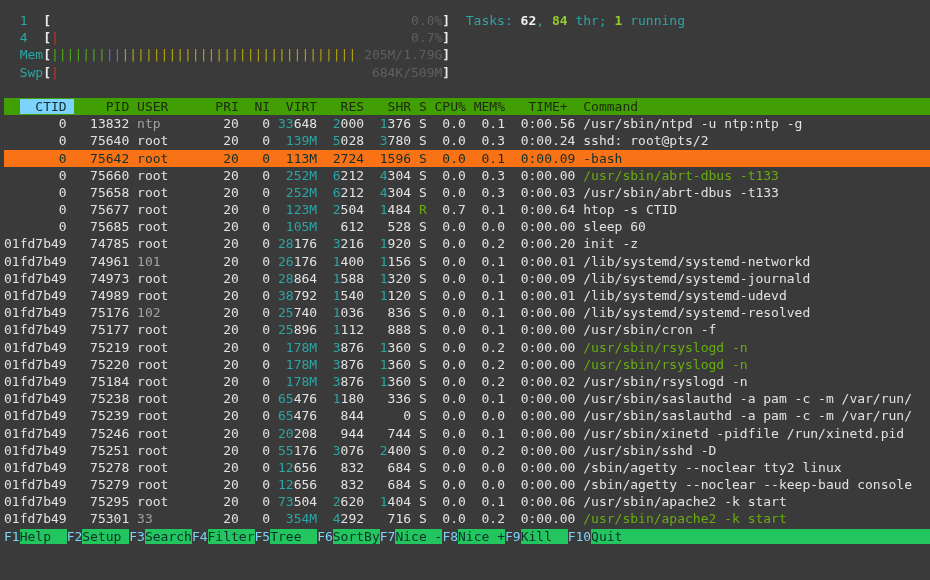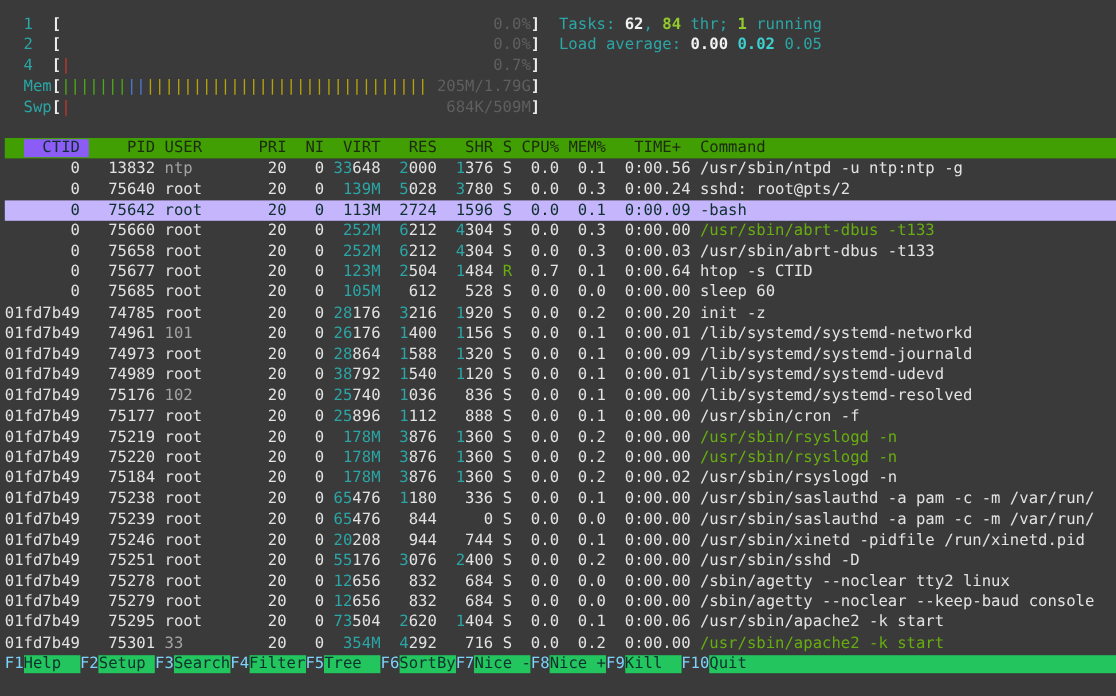--- a/index.html
+++ b/index.html
@@ -4,22 +4,22 @@
 <style>
   html,body{margin:0;padding:0}
   body{
     width:930px;height:580px;overflow:hidden;box-sizing:border-box;
     background:#3a3a3a;color:#e2e2e2;
     font-family:"DejaVu Sans Mono",monospace;font-size:13px;line-height:17.2px;
     padding:12px 0 0 4px;
   }
   .line{white-space:pre;height:17.2px}
   .thead{background:#419e03;color:#1d2b10}
-  .thead .sortcol{background:#8b5cf6;color:#0f302e}
-  .sel{background:#c4b5fd;color:#0f302e}
+  .thead .sortcol{background:#7dd3fc;color:#0f302e}
+  .sel{background:#f97316;color:#0f302e}
   .c{color:#2ba5a5}
   .cb{color:#3ecfcf;font-weight:700}
   .wb{color:#f2f2f2;font-weight:700}
   .gb{color:#93ca2c;font-weight:700}
   .g{color:#68ad10}
   .dim{color:#a3a3a3}
   .mtr{color:#5f5f5f}
   .num{color:#2ba5a5}
   .brk{color:#ececec;font-weight:700}
   .bar-red{color:#c0392b}
@@ -27,21 +27,20 @@
   .bar-blue{color:#4a79d8}
   .bar-yellow{color:#b5a30a}
   .fkey{color:#7dd3fc}
   .flabel{background:#22c55e;color:#0f302e}
 </style>
 </head>
 <body>
 
 <div id="screen">
     <div class="line"><span>  </span><span class="c">1  </span><span class="brk">[</span><span>                                              </span><span class="mtr">0.0%</span><span class="brk">]</span><span>  </span><span><span class="c">Tasks: </span><span class="wb">62</span><span class="c">, </span><span class="gb">84</span><span class="c"> thr; </span><span class="gb">1</span><span class="c"> running</span></span></div>
-    <div class="line"><span>  </span><span class="c">2  </span><span class="brk">[</span><span>                                              </span><span class="mtr">0.0%</span><span class="brk">]</span><span>  </span><span><span class="c">Load average: </span><span class="wb">0.00 </span><span class="cb">0.02 </span><span class="c">0.05</span></span></div>
     <div class="line"><span>  </span><span class="c">4  </span><span class="brk">[</span><span class="bar-red">|</span><span>                                             </span><span class="mtr">0.7%</span><span class="brk">]</span></div>
     <div class="line"><span>  </span><span class="c">Mem</span><span class="brk">[</span><span class="bar-green">|||||||</span><span class="bar-blue">||</span><span class="bar-yellow">||||||||||||||||||||||||||||||</span><span> </span><span class="mtr">205M/1.79G</span><span class="brk">]</span></div>
     <div class="line"><span>  </span><span class="c">Swp</span><span class="brk">[</span><span class="bar-red">|</span><span>                                        </span><span class="mtr">684K/509M</span><span class="brk">]</span></div>
     <div class="line"> </div>
     <div class="line thead"><span>  </span><span class="sortcol">  CTID </span><span>    PID</span><span> </span><span>USER      </span><span>PRI</span><span> </span><span> NI</span><span> </span><span> VIRT</span><span> </span><span>  RES</span><span> </span><span>  SHR</span><span> </span><span>S</span><span> </span><span>CPU%</span><span> </span><span>MEM%</span><span> </span><span>  TIME+ </span><span> </span><span>Command</span></div>
     <div class="line"><span>       0</span><span> </span><span>  13832</span><span> </span><span class="dim">ntp       </span><span> 20</span><span> </span><span>  0</span><span> </span><span class="num">33</span><span>648</span><span> </span><span class="num"> 2</span><span>000</span><span> </span><span class="num"> 1</span><span>376</span><span> </span><span>S</span><span> </span><span> 0.0</span><span> </span><span> 0.1</span><span> </span><span> 0:00.56</span><span> </span><span>/usr/sbin/ntpd -u ntp:ntp -g</span></div>
     <div class="line"><span>       0</span><span> </span><span>  75640</span><span> </span><span>root      </span><span> 20</span><span> </span><span>  0</span><span> </span><span class="num"> 139M</span><span> </span><span class="num"> 5</span><span>028</span><span> </span><span class="num"> 3</span><span>780</span><span> </span><span>S</span><span> </span><span> 0.0</span><span> </span><span> 0.3</span><span> </span><span> 0:00.24</span><span> </span><span>sshd: root@pts/2</span></div>
     <div class="line sel"><span>       0</span><span> </span><span>  75642</span><span> </span><span>root      </span><span> 20</span><span> </span><span>  0</span><span> </span><span> 113M</span><span> </span><span> 2724</span><span> </span><span> 1596</span><span> </span><span>S</span><span> </span><span> 0.0</span><span> </span><span> 0.1</span><span> </span><span> 0:00.09</span><span> </span><span>-bash</span></div>
     <div class="line"><span>       0</span><span> </span><span>  75660</span><span> </span><span>root      </span><span> 20</span><span> </span><span>  0</span><span> </span><span class="num"> 252M</span><span> </span><span class="num"> 6</span><span>212</span><span> </span><span class="num"> 4</span><span>304</span><span> </span><span>S</span><span> </span><span> 0.0</span><span> </span><span> 0.3</span><span> </span><span> 0:00.00</span><span> </span><span class="g">/usr/sbin/abrt-dbus -t133</span></div>
     <div class="line"><span>       0</span><span> </span><span>  75658</span><span> </span><span>root      </span><span> 20</span><span> </span><span>  0</span><span> </span><span class="num"> 252M</span><span> </span><span class="num"> 6</span><span>212</span><span> </span><span class="num"> 4</span><span>304</span><span> </span><span>S</span><span> </span><span> 0.0</span><span> </span><span> 0.3</span><span> </span><span> 0:00.03</span><span> </span><span>/usr/sbin/abrt-dbus -t133</span></div>

